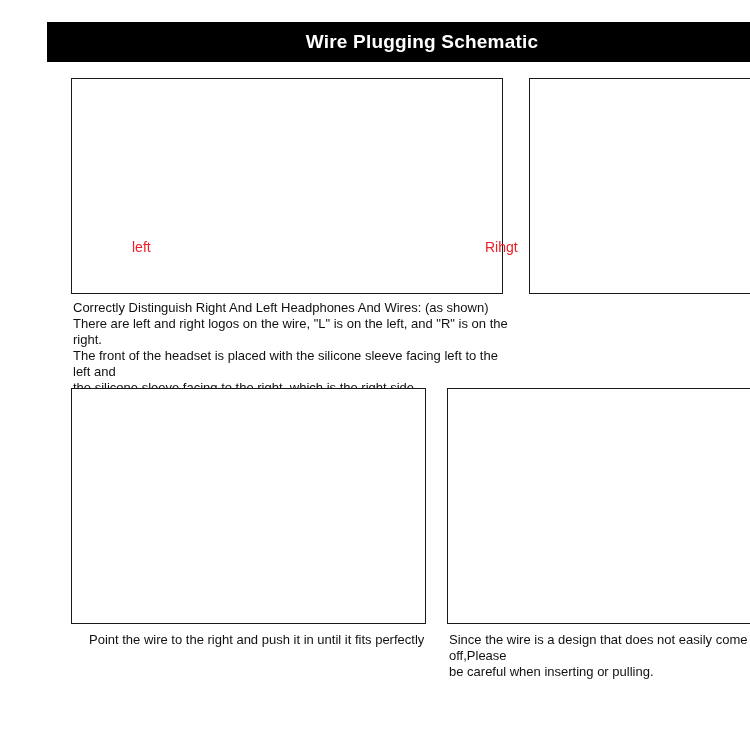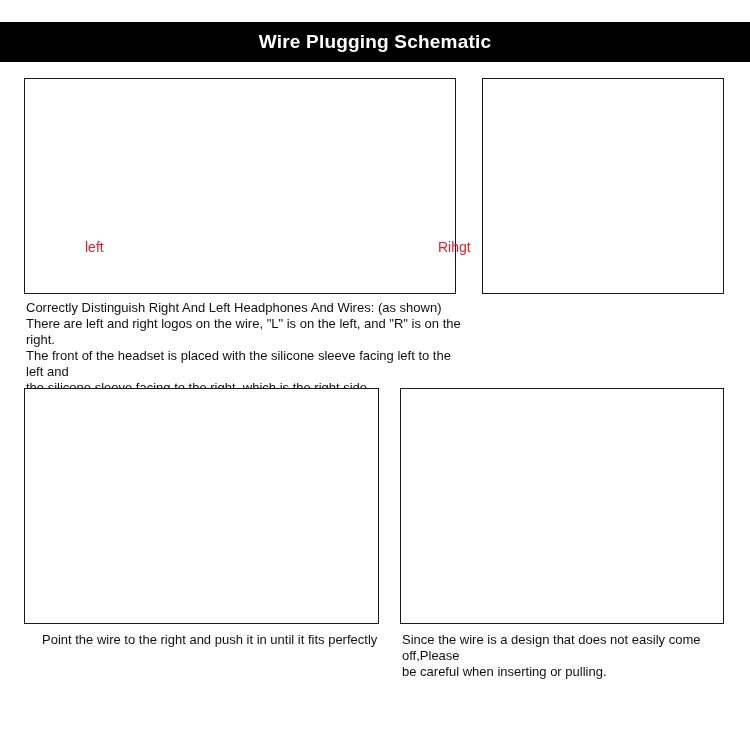--- a/index.html
+++ b/index.html
@@ -13,20 +13,21 @@
     font-family: "Liberation Sans", sans-serif;
     color: #1a1a1a;
     position: relative;
     overflow: hidden;
   }
   #page {
     width: 676px;
     height: 750px;
     position: relative;
     background: #ffffff;
+    margin-left: 47px;
   }
 
   
   .header-bar {
     position: absolute;
     left: 0;
     top: 22px;
     width: 750px;
     height: 40px;
     background: #000000;

